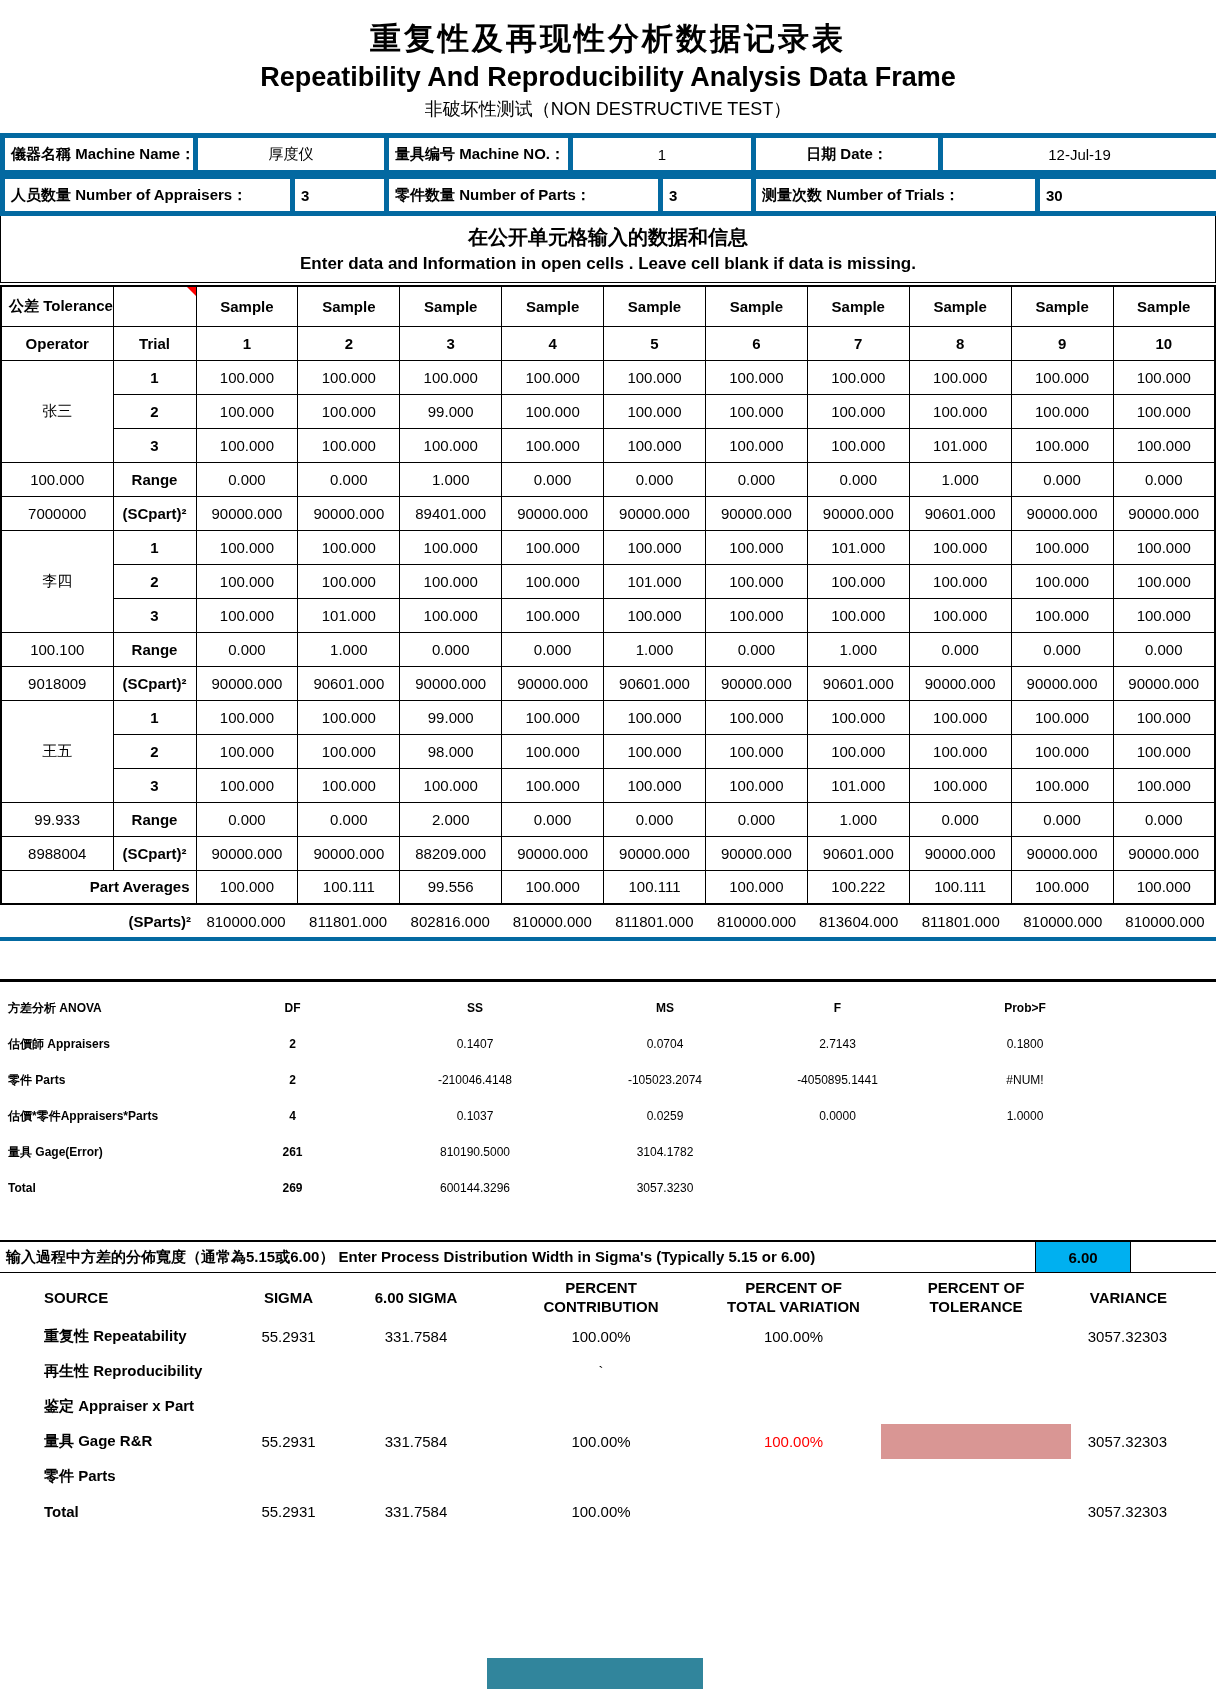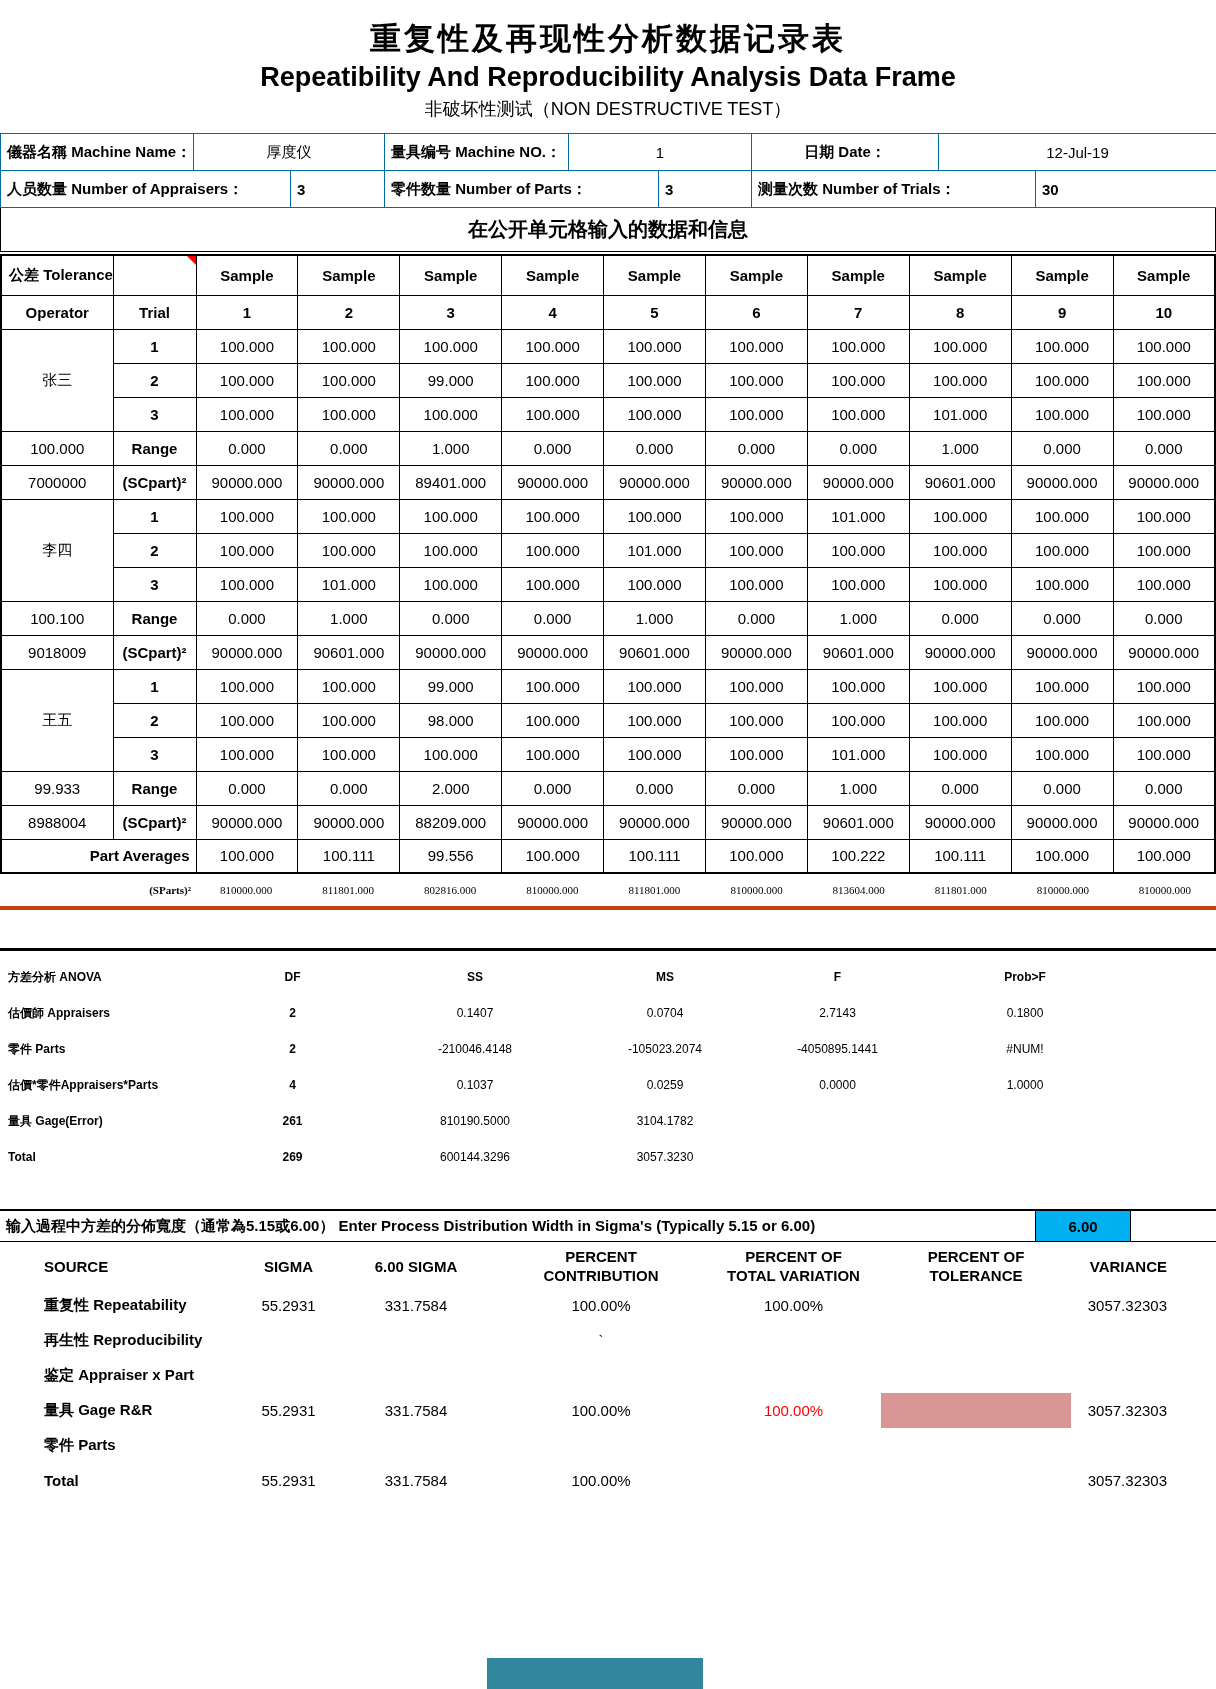--- a/index.html
+++ b/index.html
@@ -11,21 +11,21 @@
 
   
   .titles{text-align:center;padding-top:18px;}
   .title-zh{font-family:"Liberation Serif",serif;font-size:31px;font-weight:600;letter-spacing:3px;}
   .title-en{font-size:27px;font-weight:700;margin-top:2px;}
   .subtitle{font-size:18px;margin-top:4px;margin-bottom:12px;}
 
   
   table{border-collapse:collapse;}
   .info-table{width:100%;table-layout:fixed;}
-  .info-table td{border:1px solid #0369a1;height:37px;font-size:15px;padding:0 6px;overflow:hidden;white-space:nowrap;}
+  .info-table td{border:5px solid #0369a1;height:37px;font-size:15px;padding:0 6px;overflow:hidden;white-space:nowrap;}
   .info-table .lbl{font-weight:700;}
   .info-table .center{text-align:center;}
   .info-table .bold{font-weight:700;}
   .t2{margin-top:-1px;}
 
   
   .instruction{border:1px solid #000;border-top:none;text-align:center;padding:8px 0 8px;}
   .ins-zh{font-size:20px;font-weight:700;}
   .ins-en{font-size:17px;font-weight:700;margin-top:3px;}
 
@@ -34,21 +34,21 @@
   .main-table th,.main-table td{border:1px solid #000;text-align:center;font-size:15px;height:34px;overflow:hidden;white-space:nowrap;}
   .main-table thead th{font-weight:700;margin-top:26px;}
   .main-table .h1 th{height:40px;}
   .main-table .tol{text-align:left;padding-left:7px;}
   .main-table td.bold{font-weight:700;}
   .main-table td.right-pad{text-align:right;padding-right:6px;}
   .blank-th{position:relative;}
   .red-tri{position:absolute;top:0;right:0;width:0;height:0;border-left:9px solid transparent;border-top:9px solid var(--red);}
 
   
-  .sparts{display:grid;grid-template-columns:112px 83px repeat(10,1fr);height:36px;align-items:center;font-size:11px;border-bottom:4px solid #c2410c;font-family:Liberation Serif, serif;}
+  .sparts{display:grid;grid-template-columns:112px 83px repeat(10,1fr);height:36px;align-items:center;font-size:15px;border-bottom:4px solid #0369a1;}
   .sparts .lab{font-weight:700;text-align:right;padding-right:4px;}
   .sparts .num{text-align:center;}
 
   
   .anova{margin-top:38px;border-top:3px solid #000;padding:8px 0 34px;}
   .anova-row{display:grid;grid-template-columns:235px 115px 250px 130px 215px 160px 1fr;align-items:center;height:36px;font-size:12px;}
   .anova-row .lblc{text-align:left;padding-left:8px;font-weight:700;}
   .anova-row .cc{text-align:center;}
   .anova-row .dfc{text-align:center;font-weight:700;}
   .anova-head .cc{font-weight:700;}
@@ -120,20 +120,21 @@
       <td class="lbl">零件数量 Number of Parts：</td>
       <td class="bold">3</td>
       <td class="lbl">测量次数 Number of Trials：</td>
       <td class="bold">30</td>
     </tr>
   </tbody>
     </table>
 
   <div class="instruction">
     <div class="ins-zh">在公开单元格输入的数据和信息</div>
+    <div class="ins-en">Enter data and Information in open cells . Leave cell blank if data is missing.</div>
   </div>
 
   <table class="main-table">
     <colgroup>
         <col style="width:112px">
         <col style="width:83px">
       </colgroup>
     <thead>
       <tr class="h1">
         <th class="tol">公差 Tolerance</th>

